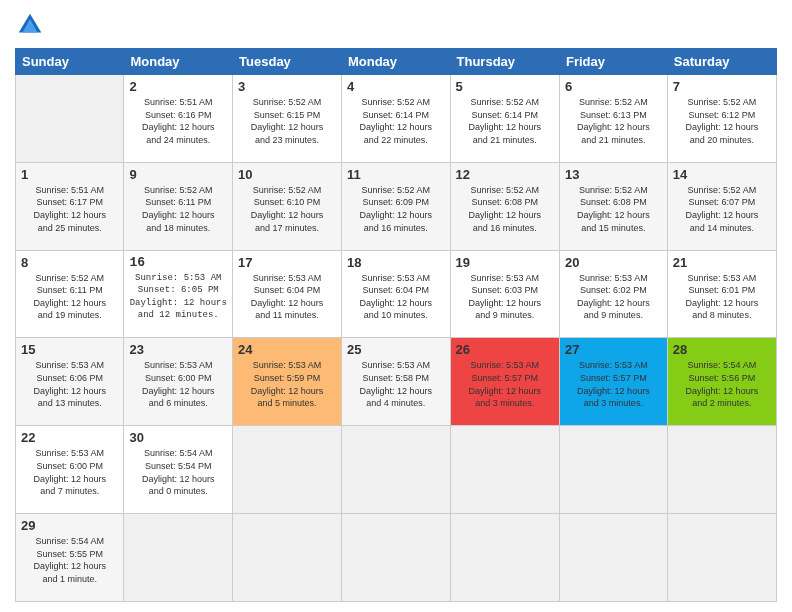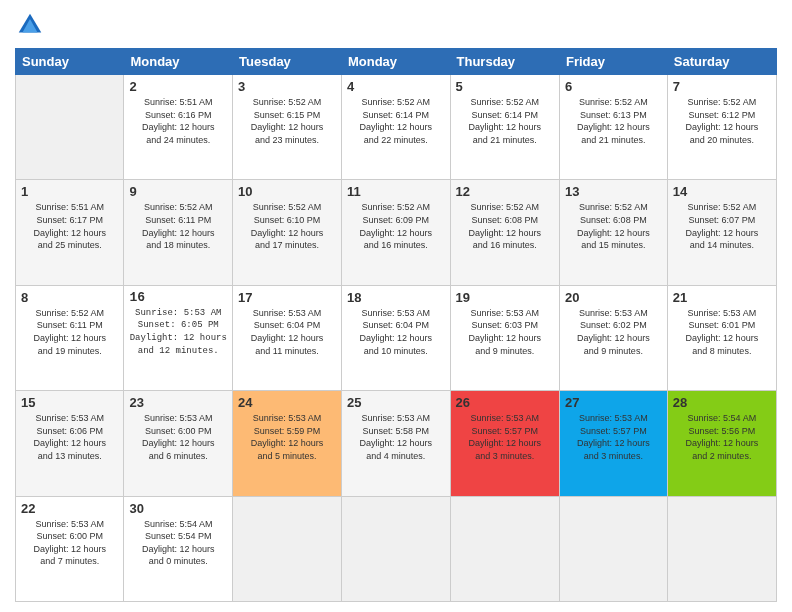--- a/index.html
+++ b/index.html
@@ -348,15 +348,30 @@
 Sunset: 5:54 PM
 Daylight: 12 hours
 and 0 minutes.</div>
           </td>
           <td class="empty" style="background: rgb(240, 240, 240);"></td>
           <td class="empty" style="background: rgb(240, 240, 240);"></td>
           <td class="empty" style="background: rgb(240, 240, 240);"></td>
           <td class="empty" style="background: rgb(240, 240, 240);"></td>
           <td class="empty" style="background: rgb(240, 240, 240);"></td>
         </tr>
+        <tr style="background: rgb(240, 240, 240);">
+          <td style="background: rgb(245, 245, 245);">
+            <span class="day-num">29</span>
+            <div class="day-info" style="white-space: pre-line;">Sunrise: 5:54 AM
+Sunset: 5:55 PM
+Daylight: 12 hours
+and 1 minute.</div>
+          </td>
+          <td class="empty" style="background: rgb(240, 240, 240);"></td>
+          <td class="empty" style="background: rgb(240, 240, 240);"></td>
+          <td class="empty" style="background: rgb(240, 240, 240);"></td>
+          <td class="empty" style="background: rgb(240, 240, 240);"></td>
+          <td class="empty" style="background: rgb(240, 240, 240);"></td>
+          <td class="empty" style="background: rgb(240, 240, 240);"></td>
+        </tr>
       </tbody>
   </table>
 </div>
 
 </body></html>

